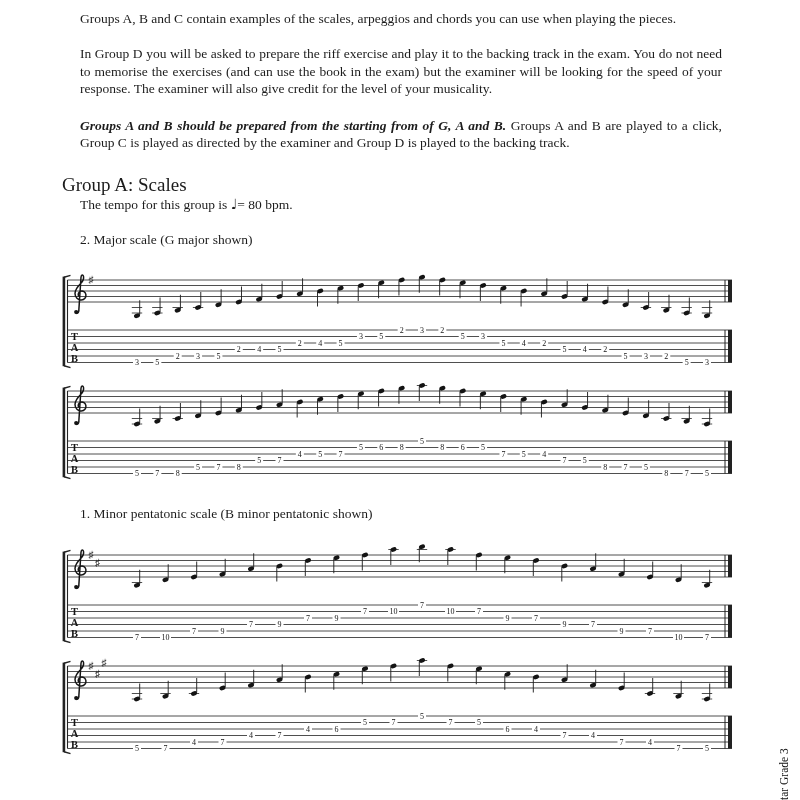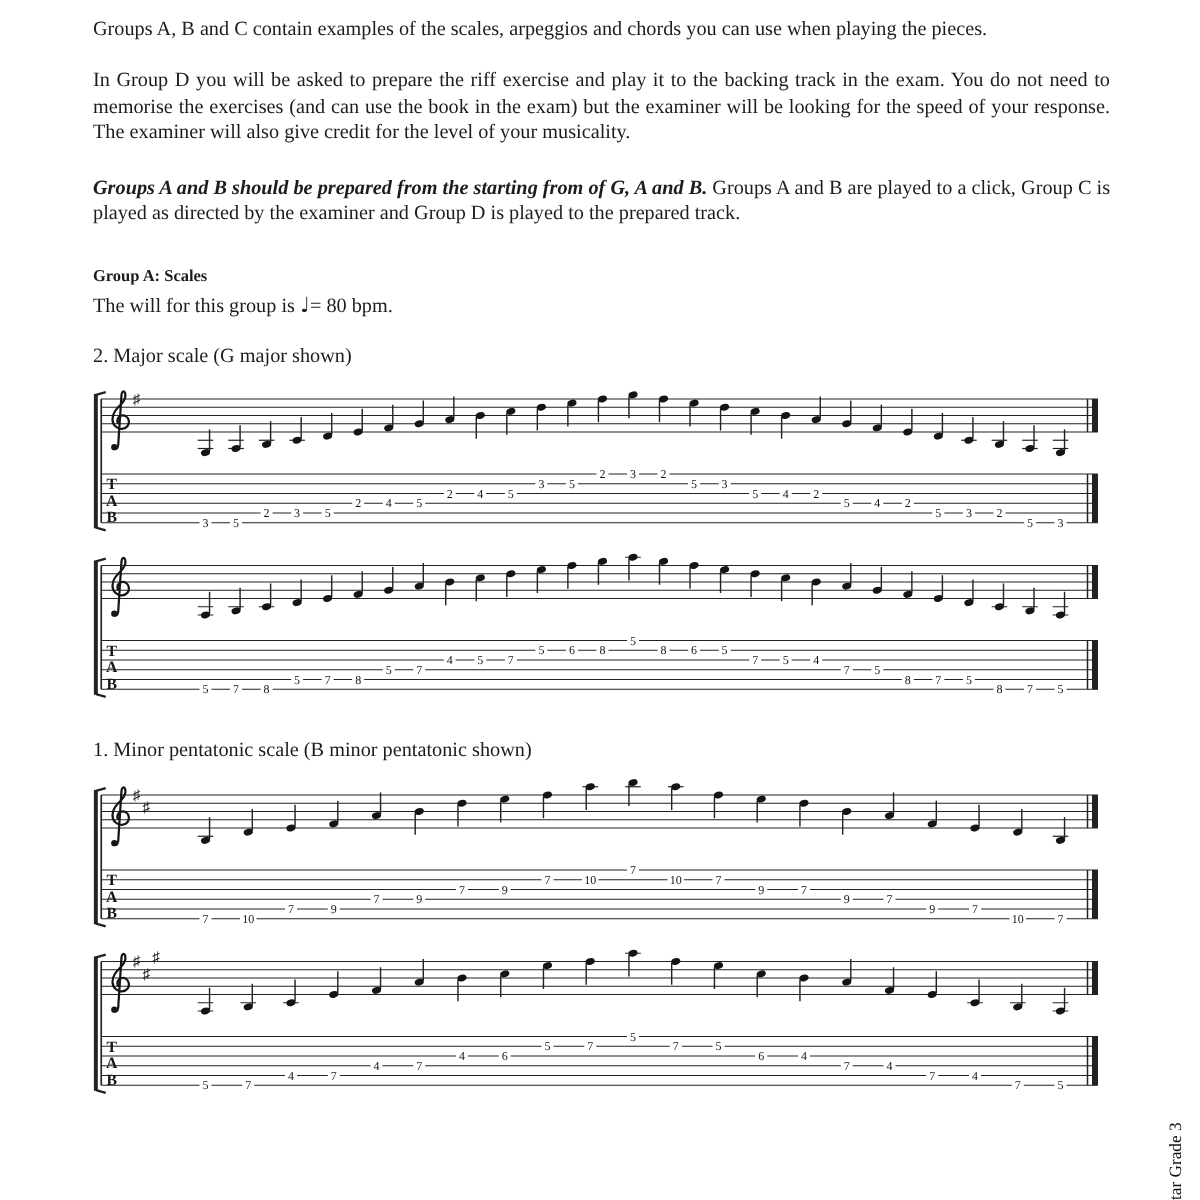--- a/index.html
+++ b/index.html
@@ -1,50 +1,50 @@
 <!DOCTYPE html>
 <html><head>
 <meta charset="utf-8">
 <style>
   html,body{margin:0;padding:0;background:#fff;}
   .page{position:relative;width:800px;height:800px;background:#ffffff;overflow:hidden;
         box-sizing:border-box;padding:10px 60px 0 62px;
         font-family:"Liberation Serif","DejaVu Serif",serif;
         font-size:13.5px;line-height:17.3px;color:#1c1c1c;}
-  p{margin:0;}
+  p{margin:18px;}
   .para1{margin-top:0;}
   .para2{margin-top:17px;text-align:justify;}
   .para3{margin-top:20px;text-align:justify;}
   .para3 .lead{font-weight:bold;font-style:italic;}
-  .group-heading{font-size:11px;font-weight:bold;margin:24px 0 0 0;line-height:18px;}
+  .group-heading{font-size:19px;font-weight:normal;margin:24px 0 0 0;line-height:18px;}
   .tempo{margin-top:2px;}
   .tempo .note-glyph{font-family:"DejaVu Sans",sans-serif;font-size:14px;line-height:1;}
   .ex-title{margin-top:16px;}
   .ex3 .ex-title{margin-top:24px;}
   .ex4 .ex-title{margin-top:16px;}
   svg.system{display:block;margin-top:7px;width:676px;height:104px;}
   svg text{fill:#161616;font-family:"Liberation Serif","DejaVu Sans",serif;}
   .side-label{position:absolute;right:7px;top:736px;height:64px;
       writing-mode:vertical-rl;transform:rotate(180deg);
       font-size:11.5px;letter-spacing:0px;white-space:nowrap;color:#111;}
 </style>
 </head>
 <body>
 
 <div class="page">
 
   <p class="para1">Groups A, B and C contain examples of the scales, arpeggios and chords you can use when playing the pieces.</p>
 
   <p class="para2">In Group D you will be asked to prepare the riff exercise and play it to the backing track in the exam. You do not need to memorise the exercises (and can use the book in the exam) but the examiner will be looking for the speed of your response. The examiner will also give credit for the level of your musicality.</p>
 
-  <p class="para3"><span class="lead">Groups A and B should be prepared from the starting from of G, A and B.</span><span> Groups A and B are played to a click, Group C is played as directed by the examiner and Group D is played to the prepared track.</span></p>
+  <p class="para3"><span class="lead">Groups A and B should be prepared from the starting from of G, A and B.</span><span> Groups A and B are played to a click, Group C is played as directed by the examiner and Group D is played to the backing track.</span></p>
 
   <p class="group-heading">Group A: Scales</p>
 
-  <p class="tempo"><span>The will for this group is </span><span class="note-glyph">♩</span><span>= 80 bpm.</span></p>
+  <p class="tempo"><span>The tempo for this group is </span><span class="note-glyph">♩</span><span>= 80 bpm.</span></p>
 
   <div class="exercise ex1">
     <p class="ex-title">2. Major scale (G major shown)</p>
     <svg class="system" viewBox="0 0 676 104">
         <line x1="5.5" y1="14" x2="670" y2="14" stroke="#222" stroke-width="0.8"></line>
         <line x1="5.5" y1="19.5" x2="670" y2="19.5" stroke="#222" stroke-width="0.8"></line>
         <line x1="5.5" y1="25" x2="670" y2="25" stroke="#222" stroke-width="0.8"></line>
         <line x1="5.5" y1="30.5" x2="670" y2="30.5" stroke="#222" stroke-width="0.8"></line>
         <line x1="5.5" y1="36" x2="670" y2="36" stroke="#222" stroke-width="0.8"></line>
         <line x1="5.5" y1="64" x2="670" y2="64" stroke="#222" stroke-width="0.8"></line>

